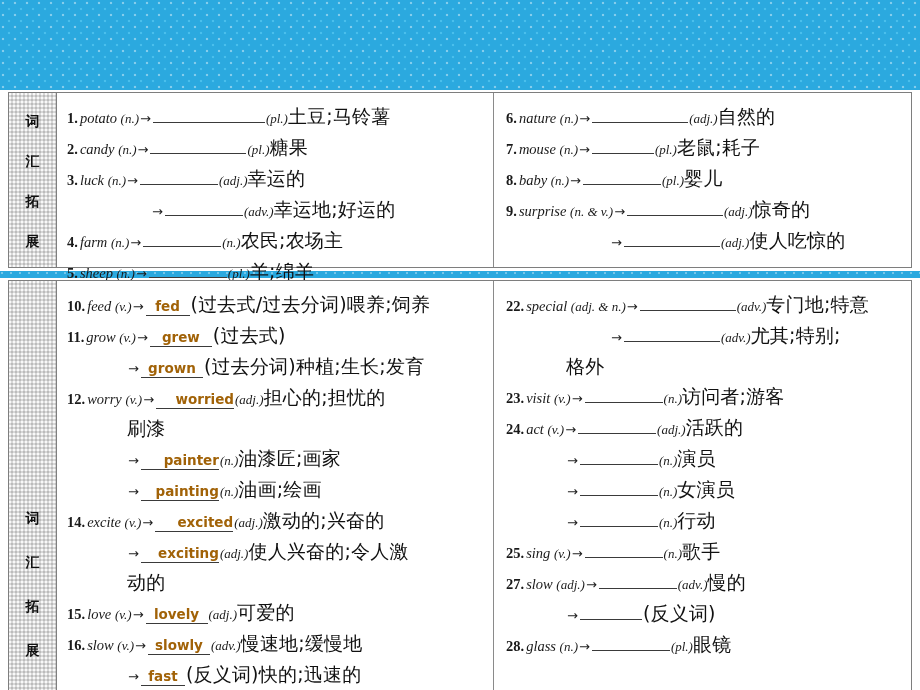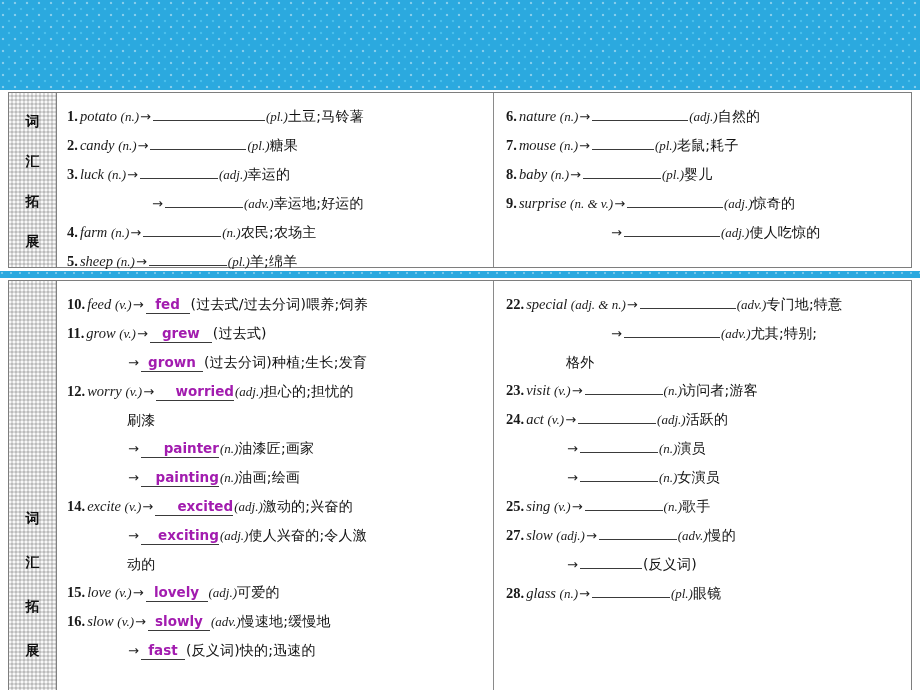--- a/index.html
+++ b/index.html
@@ -117,35 +117,35 @@
     font-style: italic;
     font-size: 13px;
   }
   .arrow {
     font-family: "DejaVu Sans", sans-serif;
     font-size: 13px;
     padding: 0 1px;
   }
   .cn {
     font-family: "DejaVu Sans", sans-serif;
-    font-size: 14px;
+    font-size: 19px;
     color: #111;
     letter-spacing: .2px;
   }
 
   
   .blank {
     display: inline-block;
     border-bottom: 1px solid #3a3a3a;
     vertical-align: baseline;
     text-align: center;
     font-family: "DejaVu Sans", sans-serif;
     font-size: 13.5px;
     font-weight: 600;
-    color: #a21caf;
+    color: #a16207;
     margin: 0 1px;
     height: 17px;
     line-height: 17px;
   }
   .blank.w-xs { min-width: 44px; }
   .blank.w-sm { min-width: 62px; }
   .blank.w-md { min-width: 78px; text-align: right; }
   .blank.w-lg { min-width: 96px; }
   .blank.w-xl { min-width: 112px; }
 
@@ -249,20 +249,21 @@
           <div class="entry"><span class="sub-indent2"></span><span class="arrow">→</span><span class="blank w-lg"></span><span class="pos">(adv.)</span><span class="cn">尤其;特别;</span></div>
           <div class="entry"><span class="cont-indent"></span><span class="cn">格外</span></div>
         </div>
         <div>
           <div class="entry"><span class="num">23.</span><span class="word">visit</span> <span class="pos">(v.)</span><span class="arrow">→</span><span class="blank w-md"></span><span class="pos">(n.)</span><span class="cn">访问者;游客</span></div>
         </div>
         <div>
           <div class="entry"><span class="num">24.</span><span class="word">act</span> <span class="pos">(v.)</span><span class="arrow">→</span><span class="blank w-md"></span><span class="pos">(adj.)</span><span class="cn">活跃的</span></div>
           <div class="entry"><span class="sub-indent3"></span><span class="arrow">→</span><span class="blank w-md"></span><span class="pos">(n.)</span><span class="cn">演员</span></div>
           <div class="entry"><span class="sub-indent3"></span><span class="arrow">→</span><span class="blank w-md"></span><span class="pos">(n.)</span><span class="cn">女演员</span></div>
+          <div class="entry"><span class="sub-indent3"></span><span class="arrow">→</span><span class="blank w-md"></span><span class="pos">(n.)</span><span class="cn">行动</span></div>
         </div>
         <div>
           <div class="entry"><span class="num">25.</span><span class="word">sing</span> <span class="pos">(v.)</span><span class="arrow">→</span><span class="blank w-md"></span><span class="pos">(n.)</span><span class="cn">歌手</span></div>
         </div>
         <div>
           <div class="entry"><span class="num">27.</span><span class="word">slow</span> <span class="pos">(adj.)</span><span class="arrow">→</span><span class="blank w-md"></span><span class="pos">(adv.)</span><span class="cn">慢的</span></div>
           <div class="entry"><span class="sub-indent3"></span><span class="arrow">→</span><span class="blank w-sm"></span><span class="cn">(反义词)</span></div>
         </div>
         <div>
           <div class="entry"><span class="num">28.</span><span class="word">glass</span> <span class="pos">(n.)</span><span class="arrow">→</span><span class="blank w-md"></span><span class="pos">(pl.)</span><span class="cn">眼镜</span></div>

